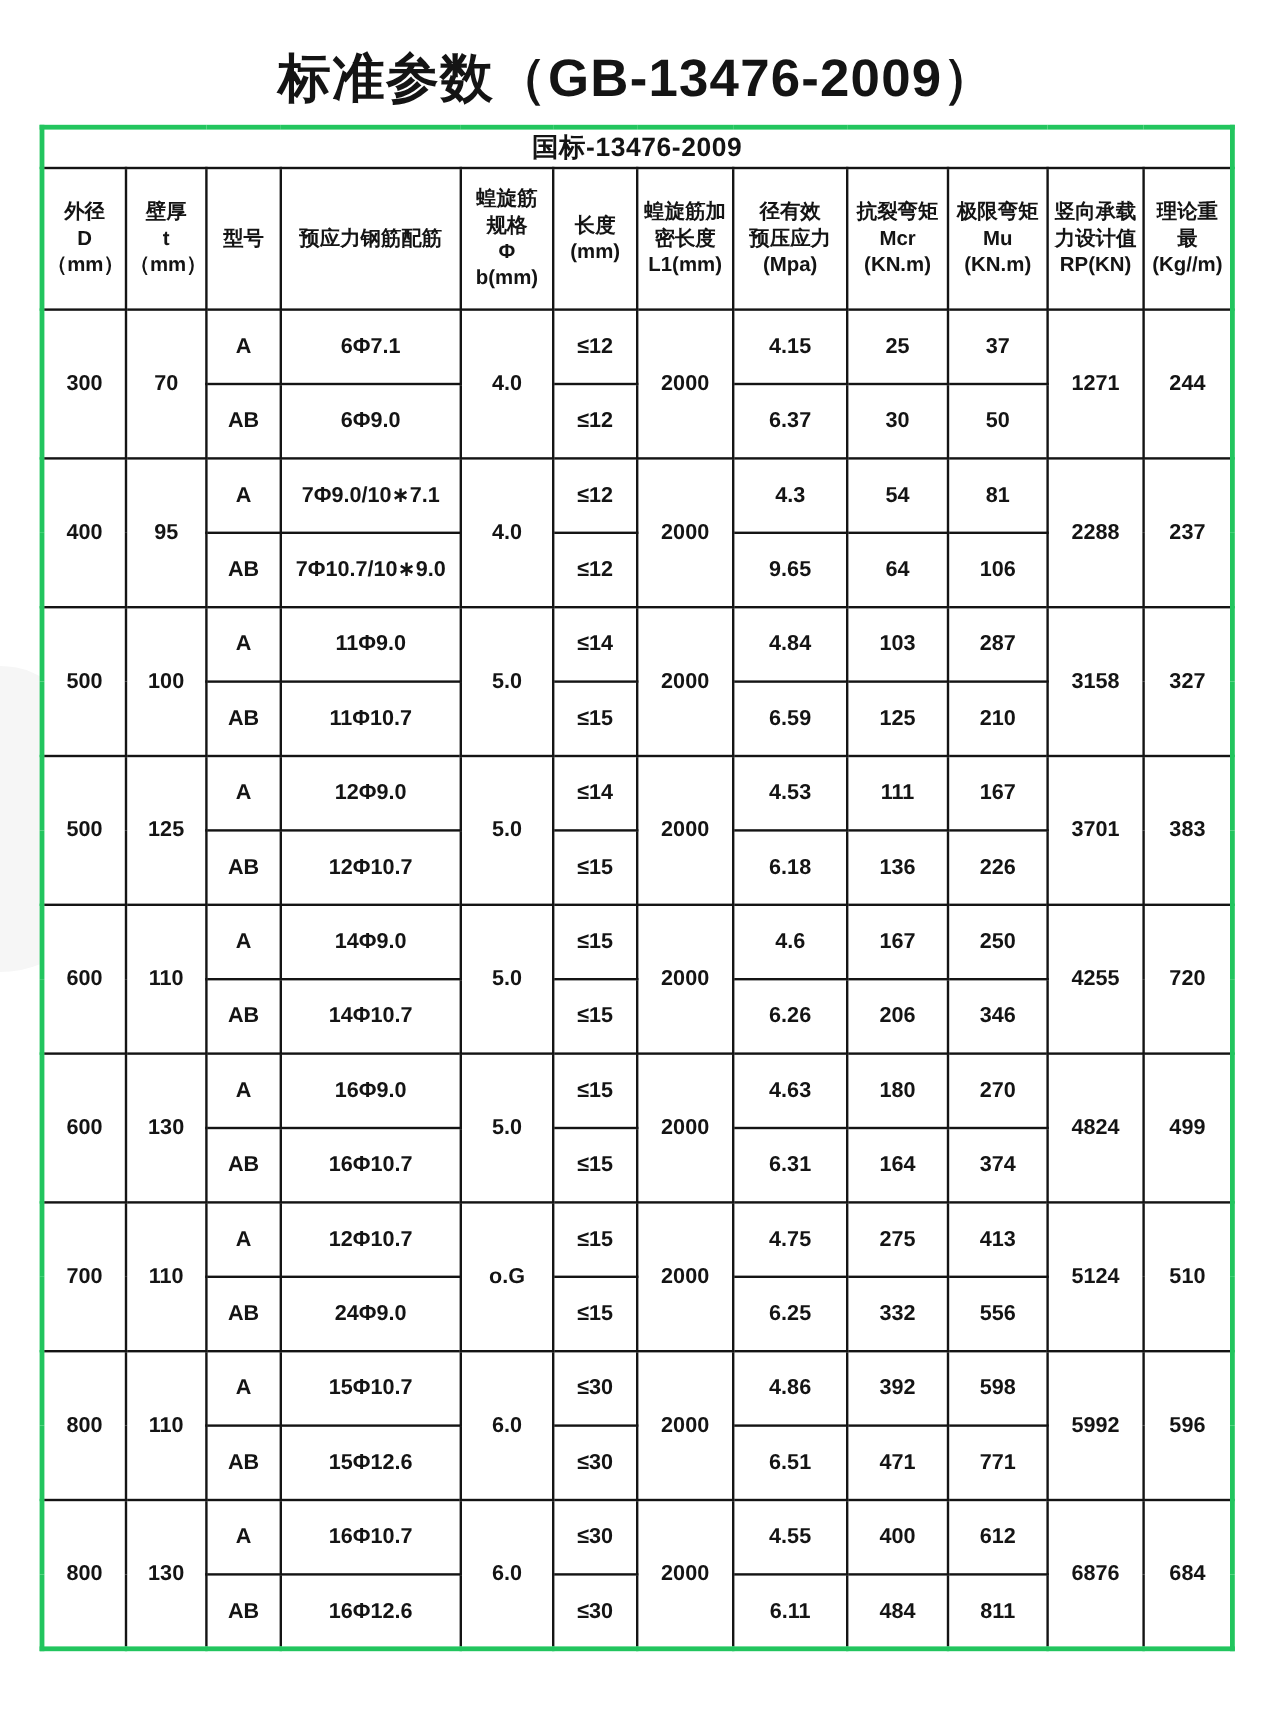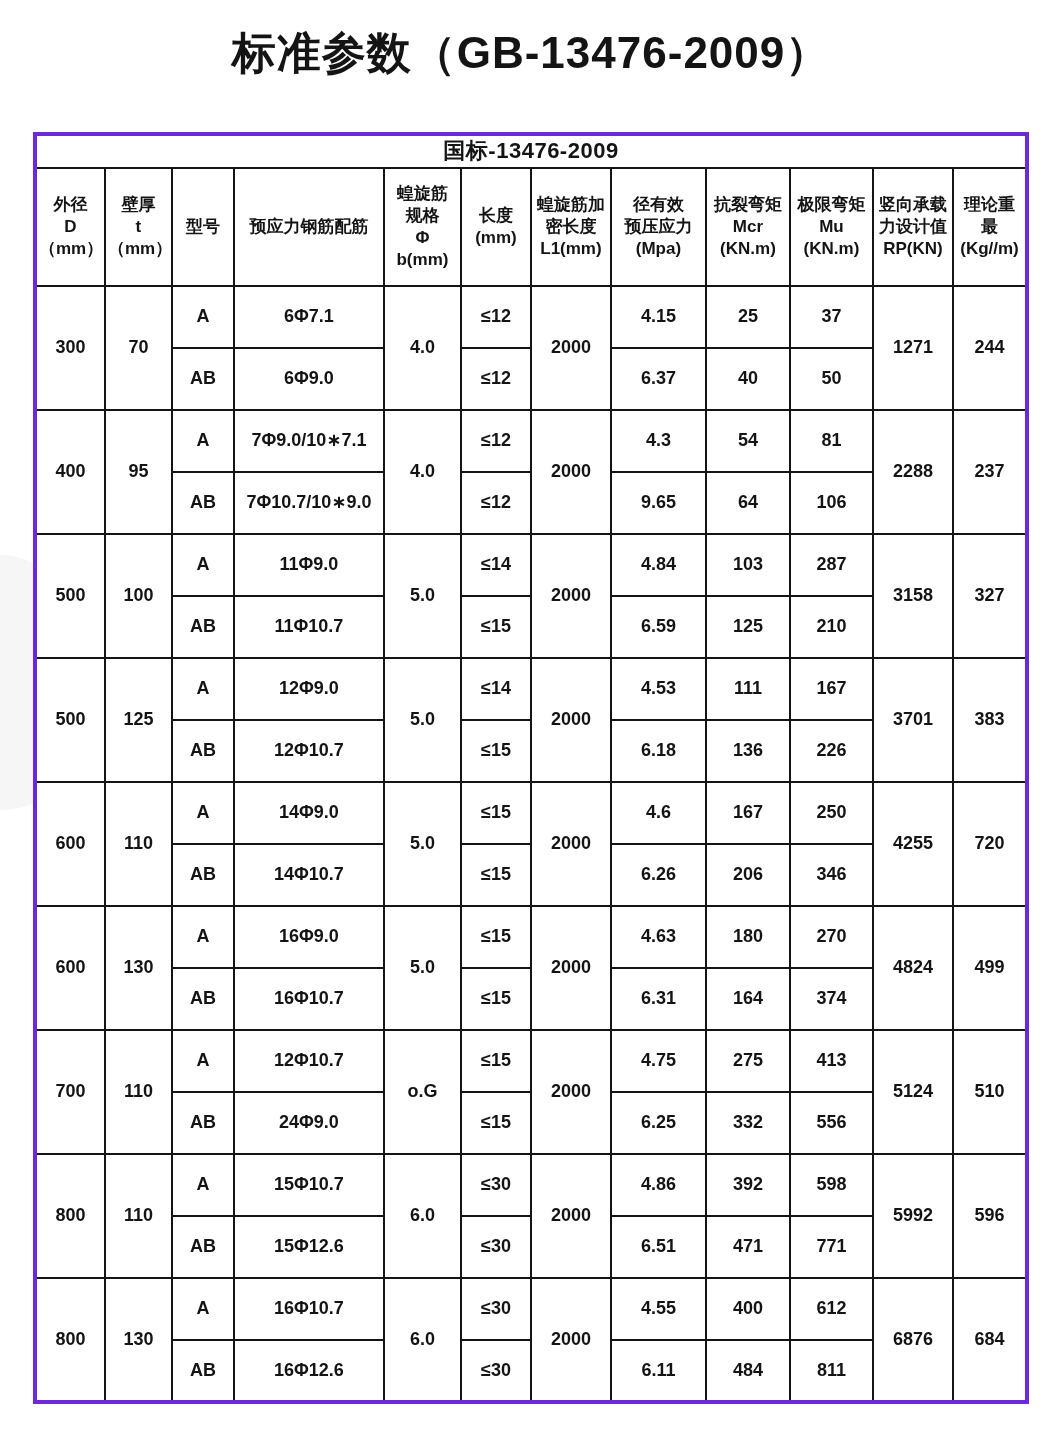--- a/index.html
+++ b/index.html
@@ -24,21 +24,21 @@
   }
   .bg-circle.one { left: -70px; top: 555px; width: 140px; height: 140px; }
   .bg-circle.two { left: -90px; top: 630px; width: 180px; height: 180px; }
   .page-title {
     position: relative;
     z-index: 1;
     text-align: center;
     font-size: 44px;
     font-weight: 800;
     letter-spacing: 1px;
-    padding-top: 24px;
+    padding-top: 36px;
     height: 104px;
     color: #141414;
   }
   table.gb-table {
     position: relative;
     z-index: 1;
     border-collapse: collapse;
     table-layout: fixed;
     width: 992px;
     margin: 0 auto;
@@ -48,21 +48,21 @@
     border: 2px solid #141414;
     text-align: center;
     vertical-align: middle;
     font-weight: 700;
     font-size: 18px;
     color: #141414;
     padding: 0 2px;
     white-space: pre-line;
     line-height: 1.3;
   }
-  table.gb-table { border: 4px solid #6d28d9; margin-top: 28px; }
+  table.gb-table { border: 4px solid #22c55e; }
   tr.caption-row td {
     height: 34px;
     font-size: 22px;
     letter-spacing: 0.5px;
   }
   tr.header-row td {
     height: 118px;
     font-size: 17px;
     line-height: 1.3;
   }
@@ -144,21 +144,21 @@
       <td>25</td>
       <td>37</td>
       <td rowspan="2">1271</td>
       <td rowspan="2">244</td>
     </tr>
     <tr class="data-row">
       <td>AB</td>
       <td>6Φ9.0</td>
       <td>≤12</td>
       <td>6.37</td>
-      <td>40</td>
+      <td>30</td>
       <td>50</td>
     </tr>
 
     <tr class="data-row">
       <td rowspan="2">400</td>
       <td rowspan="2">95</td>
       <td>A</td>
       <td>7Φ9.0/10∗7.1</td>
       <td rowspan="2">4.0</td>
       <td>≤12</td>

